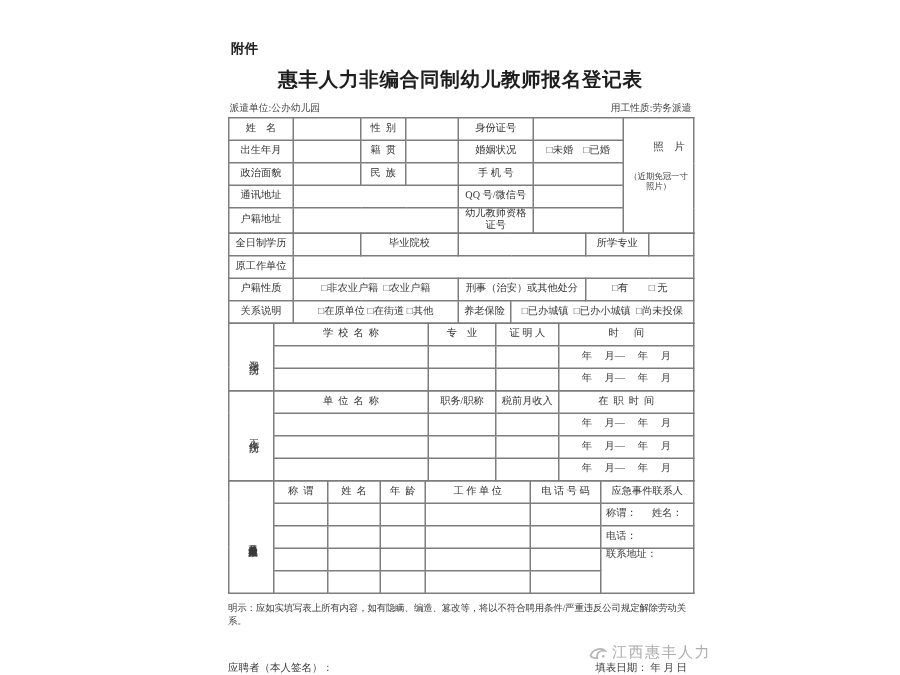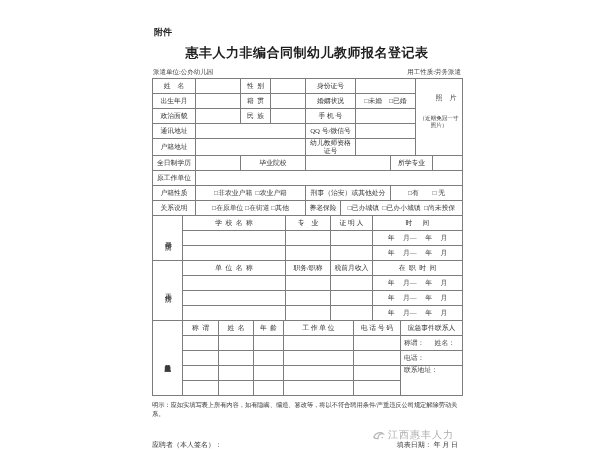--- a/index.html
+++ b/index.html
@@ -17,21 +17,21 @@
     padding:0 1px;white-space:pre-wrap;overflow:hidden;color:#3a3a3a;line-height:1.15;
   }
   td.lbl{color:#333;}
   td.left{text-align:left;padding-left:3px;}
   .vlabel{writing-mode:vertical-lr;text-orientation:upright;letter-spacing:1px;display:inline-block;line-height:1;}
   .vlabel.long{letter-spacing:0;font-size:6.3px;}
   .photo-cell{font-size:7px;line-height:1.6;}
   .photo-note{font-size:5.6px;display:block;line-height:1.3;}
   .notice{font-size:6.3px;margin-top:5px;color:#3a3a3a;letter-spacing:-0.1px;}
   .signline{display:flex;justify-content:space-between;font-size:7px;margin-top:21px;padding-right:4px;}
-  .logo{position:absolute;left:372px;top:428px;font-size:10px;color:#adadad;display:flex;align-items:center;gap:3px;letter-spacing:1px;}
+  .logo{position:absolute;left:392px;top:428px;font-size:10px;color:#adadad;display:flex;align-items:center;gap:3px;letter-spacing:1px;}
   .logo svg{display:block;}
 </style>
 </head>
 <body>
 
 <div class="sheet">
   <div class="attach">附件</div>
   <div class="title">惠丰人力非编合同制幼儿教师报名登记表</div>
   <div class="subline">
     <span>派遣单位:公办幼儿园</span>

